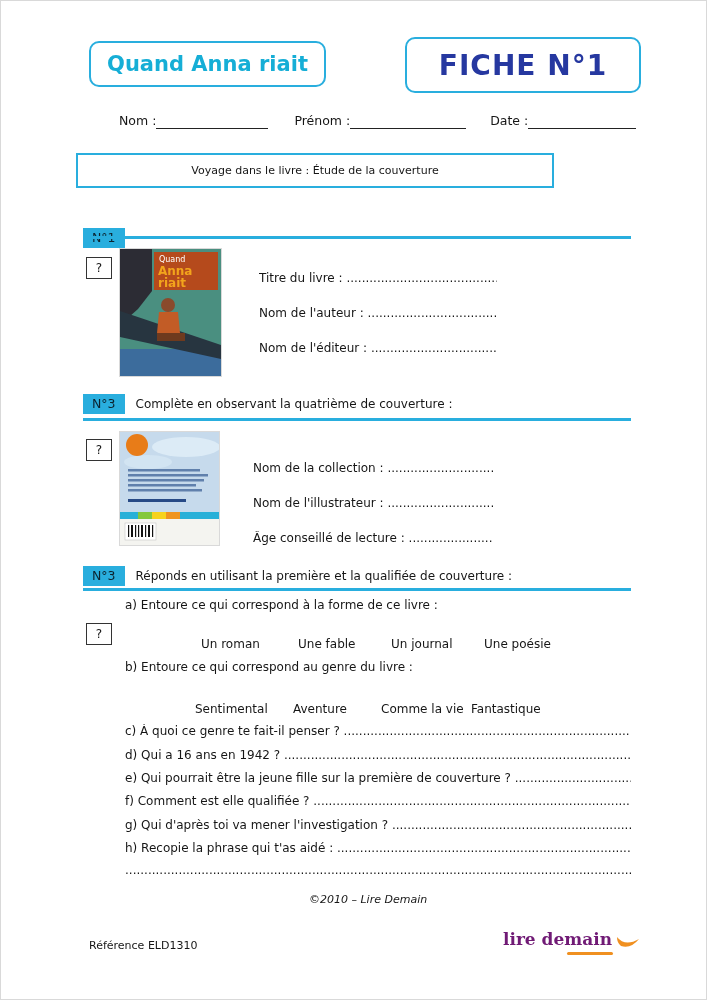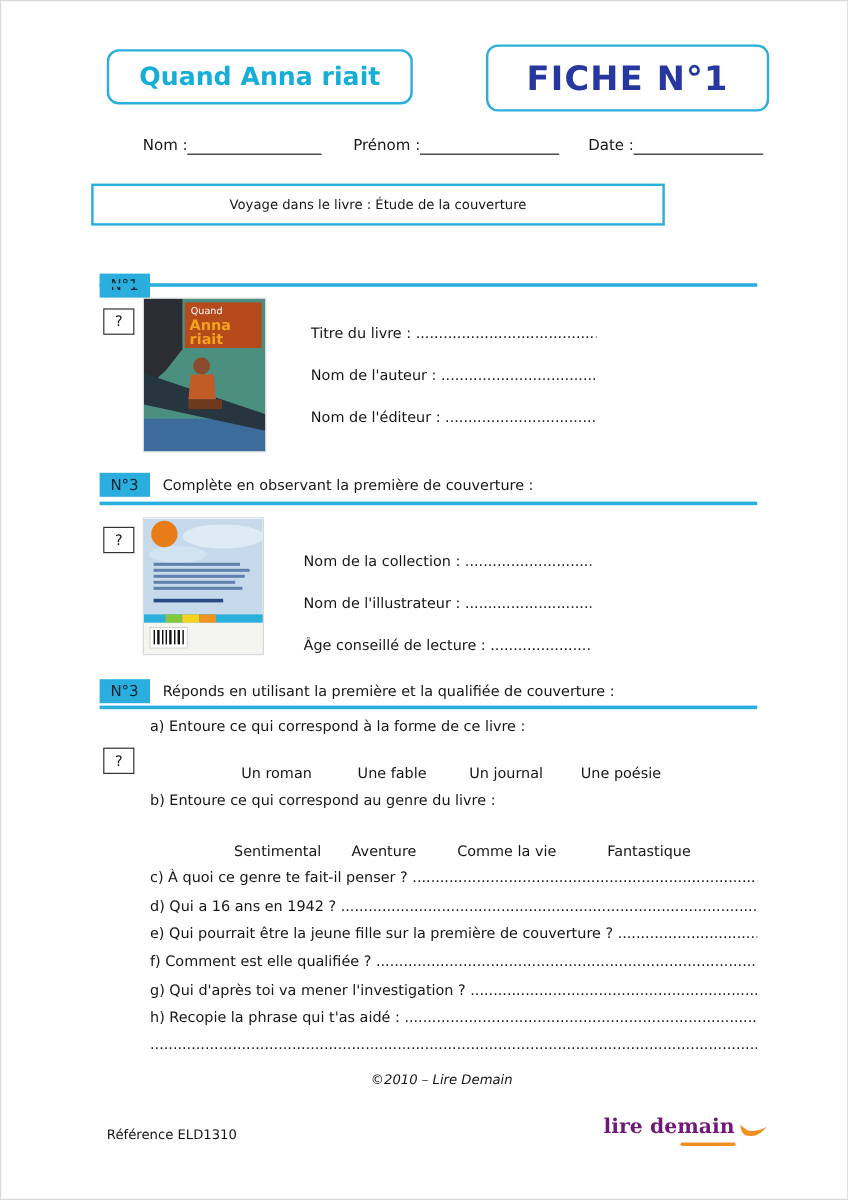--- a/index.html
+++ b/index.html
@@ -4,21 +4,21 @@
 <style>
   * { margin:0; padding:0; box-sizing:border-box; }
   html, body { background:#f0f0f0; }
   body { font-family:"DejaVu Sans", sans-serif; color:#161616; }
 
   .page { position:relative; width:707px; height:1000px; margin:0 auto; background:#ffffff;
           border:1px solid #d9d9d9; overflow:hidden; }
 
   .cyan-box { border:2px solid #29aede; background:#fff; display:flex; align-items:center; justify-content:center; }
 
-  .title-box { position:absolute; left:88px; top:40px; width:255px; height:46px; border-radius:10px; }
+  .title-box { position:absolute; left:88px; top:40px; width:237px; height:46px; border-radius:10px; }
   .title-box .txt { color:#16aed6; font-size:21px; font-weight:bold; }
 
   .fiche-box { position:absolute; left:404px; top:36px; width:236px; height:56px; border-radius:10px; }
   .fiche-box .txt { color:#2638a0; font-size:28px; font-weight:bold; letter-spacing:1px; }
 
   .name-row { position:absolute; left:118px; top:108px; height:20px; display:flex; align-items:flex-end; font-size:12.5px; }
   .name-row > span { line-height:16px; }
   .fill-line { display:inline-block; border-bottom:1.5px solid #222; height:16px; }
   .nr-gap { display:inline-block; height:1px; }
 
@@ -47,21 +47,21 @@
   .s3-line { position:absolute; left:124px; width:506px; font-size:12px; white-space:nowrap;
              overflow:hidden; height:15px; line-height:15px; }
   .la { top:597px; } .lb { top:659px; }
   .lc { top:723px; } .ld { top:747px; } .le { top:770px; } .lf { top:793px; }
   .lg { top:817px; } .lh { top:840px; } .lx { top:862px; }
 
   .opt { position:absolute; font-size:12px; white-space:nowrap;margin-top:10px; }
   .oa0 { left:200px; top:626px; } .oa1 { left:297px; top:626px; }
   .oa2 { left:390px; top:626px; } .oa3 { left:483px; top:626px; }
   .ob0 { left:194px; top:691px; } .ob1 { left:292px; top:691px; }
-  .ob2 { left:380px; top:691px; } .ob3 { left:505px; top:691px; }
+  .ob2 { left:380px; top:691px; } .ob3 { left:470px; top:691px; }
 
   .footer-ref  { position:absolute; left:88px;  top:938px; font-size:11px; }
   .footer-copy { position:absolute; left:308px; top:892px; font-size:11px;font-style:italic; }
   .footer-logo { position:absolute; left:502px; top:928px; display:flex; align-items:flex-start; }
   .logo-text { font-size:17px; font-weight:bold; color:#701a75; font-family:"DejaVu Serif", serif; }
   .logo-swoosh { margin-left:3px; margin-top:5px; }
   .logo-sub { position:absolute; left:64px; top:23px; width:46px; height:3px; background:#f09020; border-radius:2px; }
 
   svg text { font-family:"DejaVu Sans", sans-serif; }
 </style>
@@ -114,21 +114,21 @@
   </svg>
 
   <div class="fields fields1">
     <div>Titre du livre : ......................................................................................</div>
     <div>Nom de l'auteur : ....................................................................................</div>
     <div>Nom de l'éditeur : ...................................................................................</div>
   </div>
 
   <div class="sec-head sh2">
     <span class="sec-num">N°3</span>
-    <span>Complète en observant la première de couverture :</span>
+    <span>Complète en observant la quatrième de couverture :</span>
   </div>
   <div class="sec-line sl2"></div>
   <div class="q-box qb2">?</div>
 
   <svg class="cover cover2" width="99" height="113" viewBox="0 0 99 113">
     <rect width="99" height="113" fill="#c6daec"></rect>
     <ellipse cx="66" cy="15" rx="34" ry="10" fill="#dcebf6"></ellipse>
     <ellipse cx="28" cy="30" rx="24" ry="7" fill="#d2e4f2"></ellipse>
     <circle cx="17" cy="13" r="11" fill="#e87c18"></circle>
     <g>

